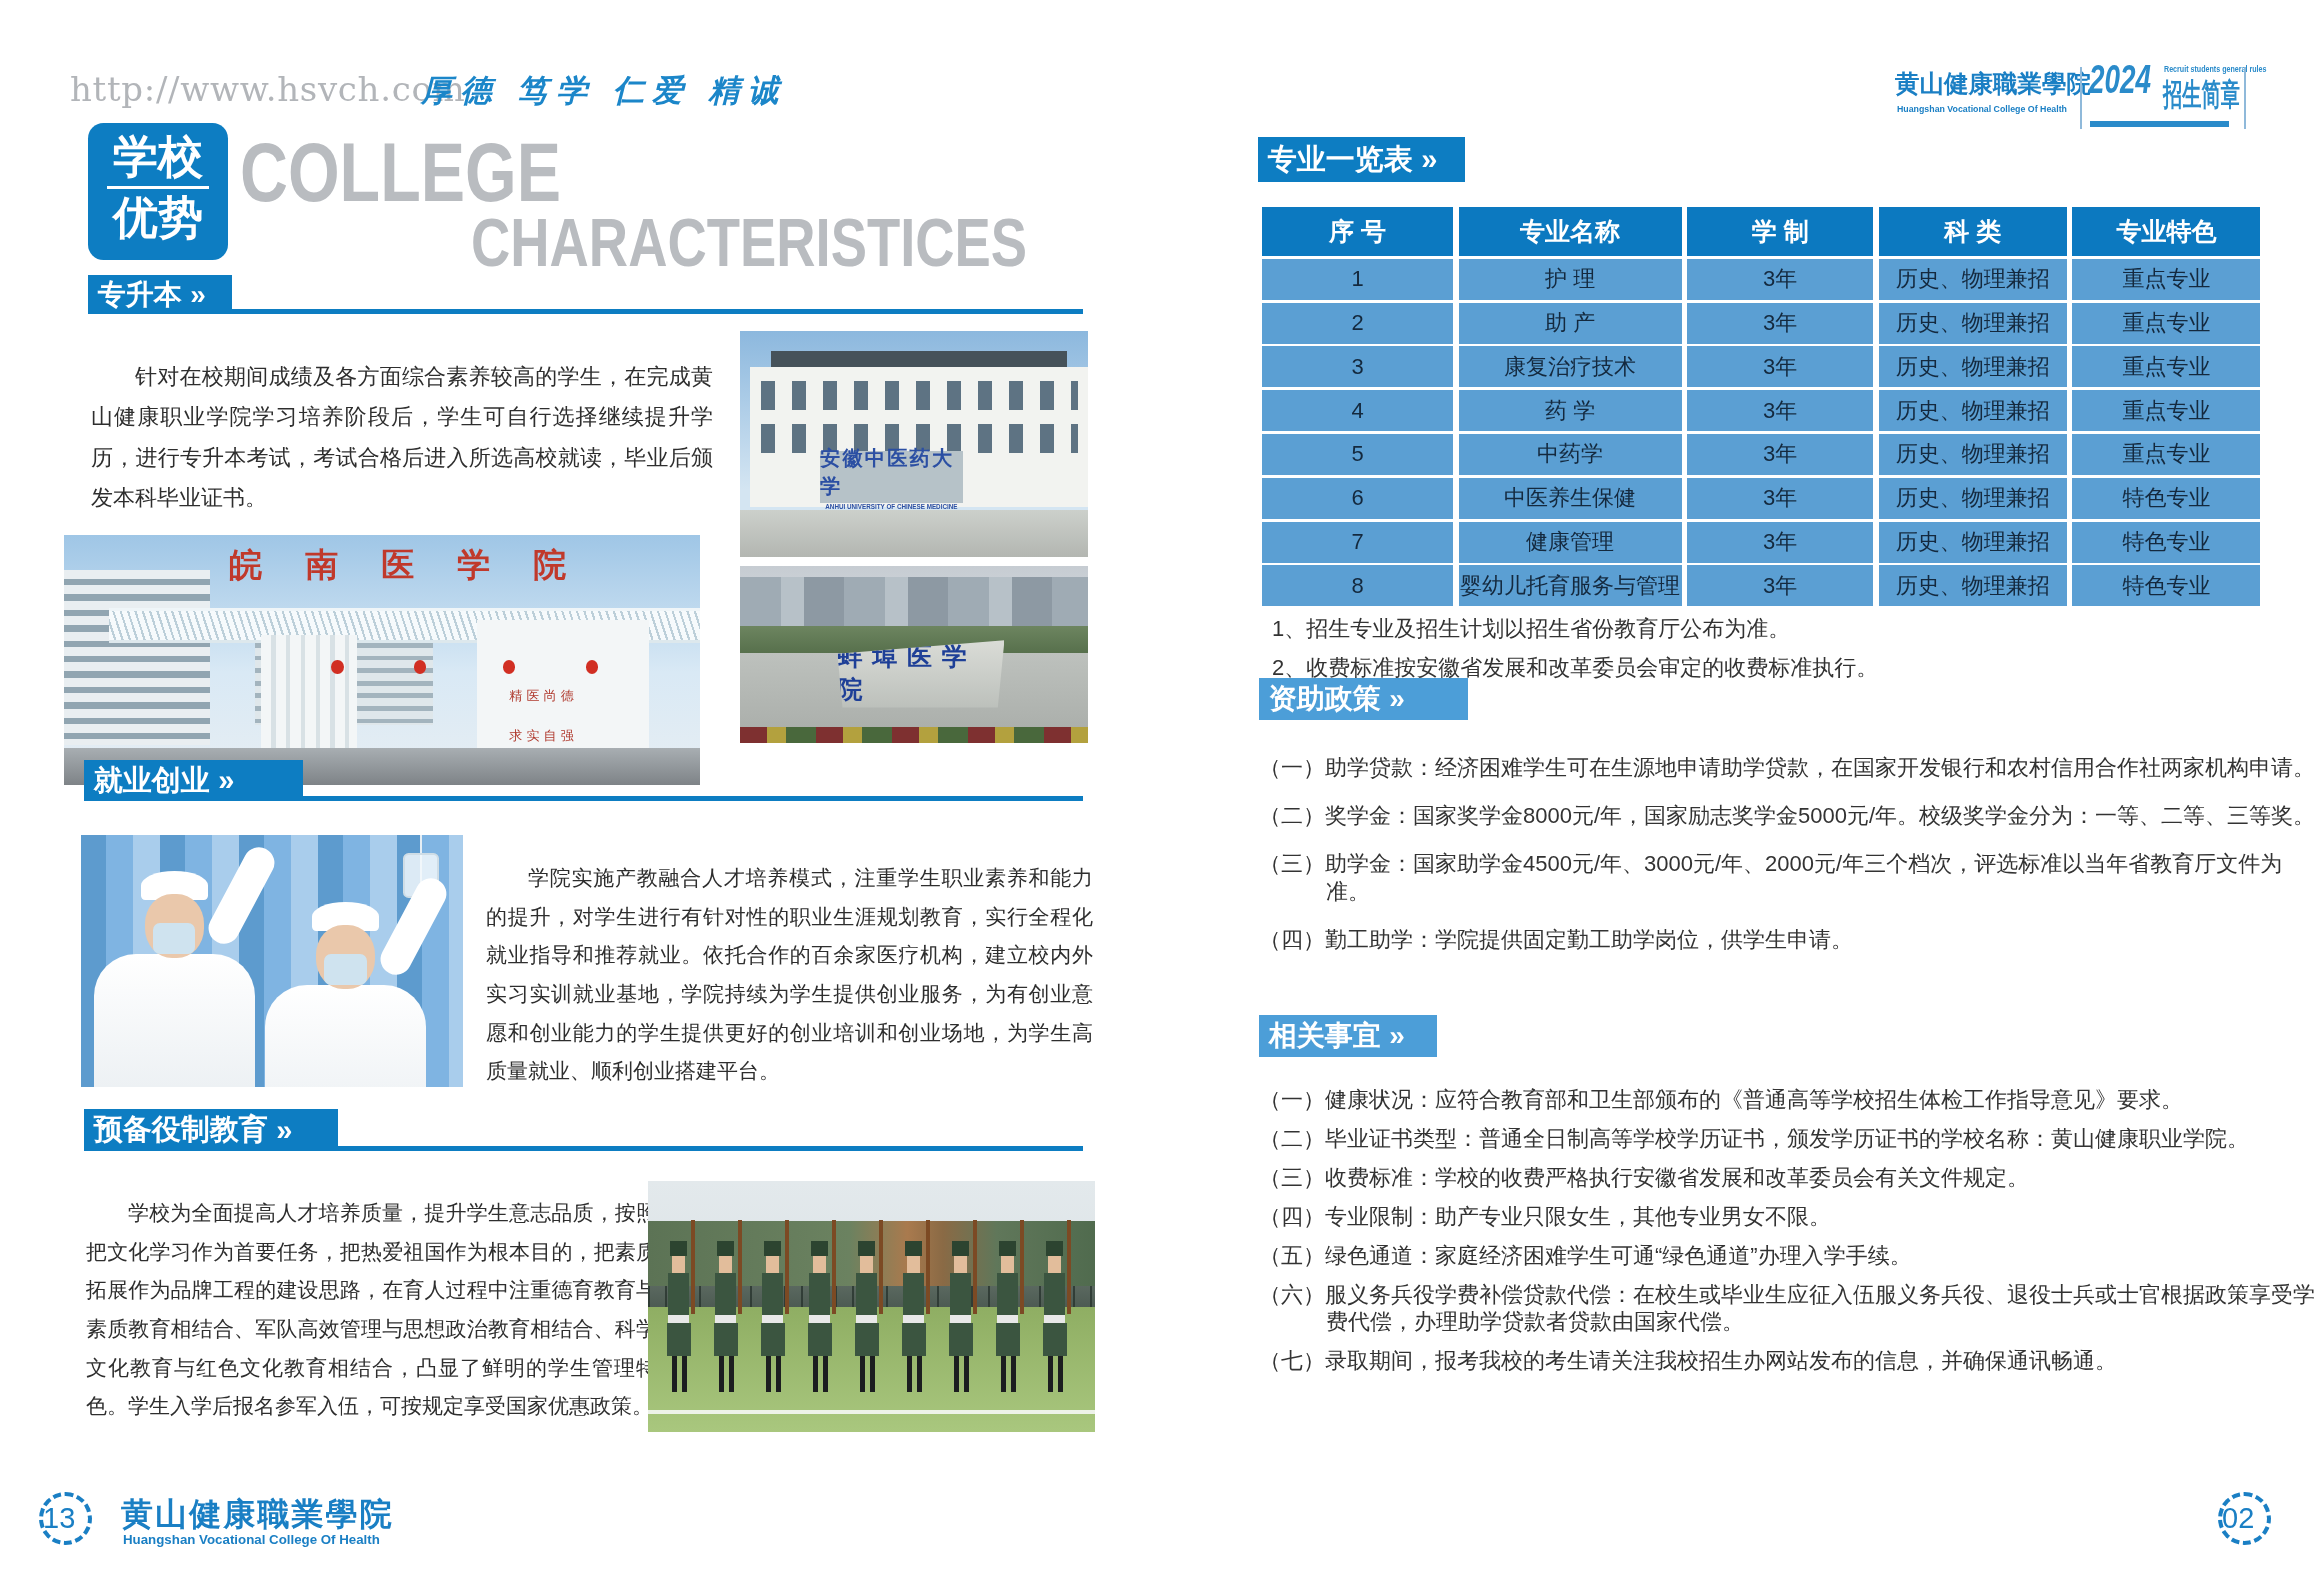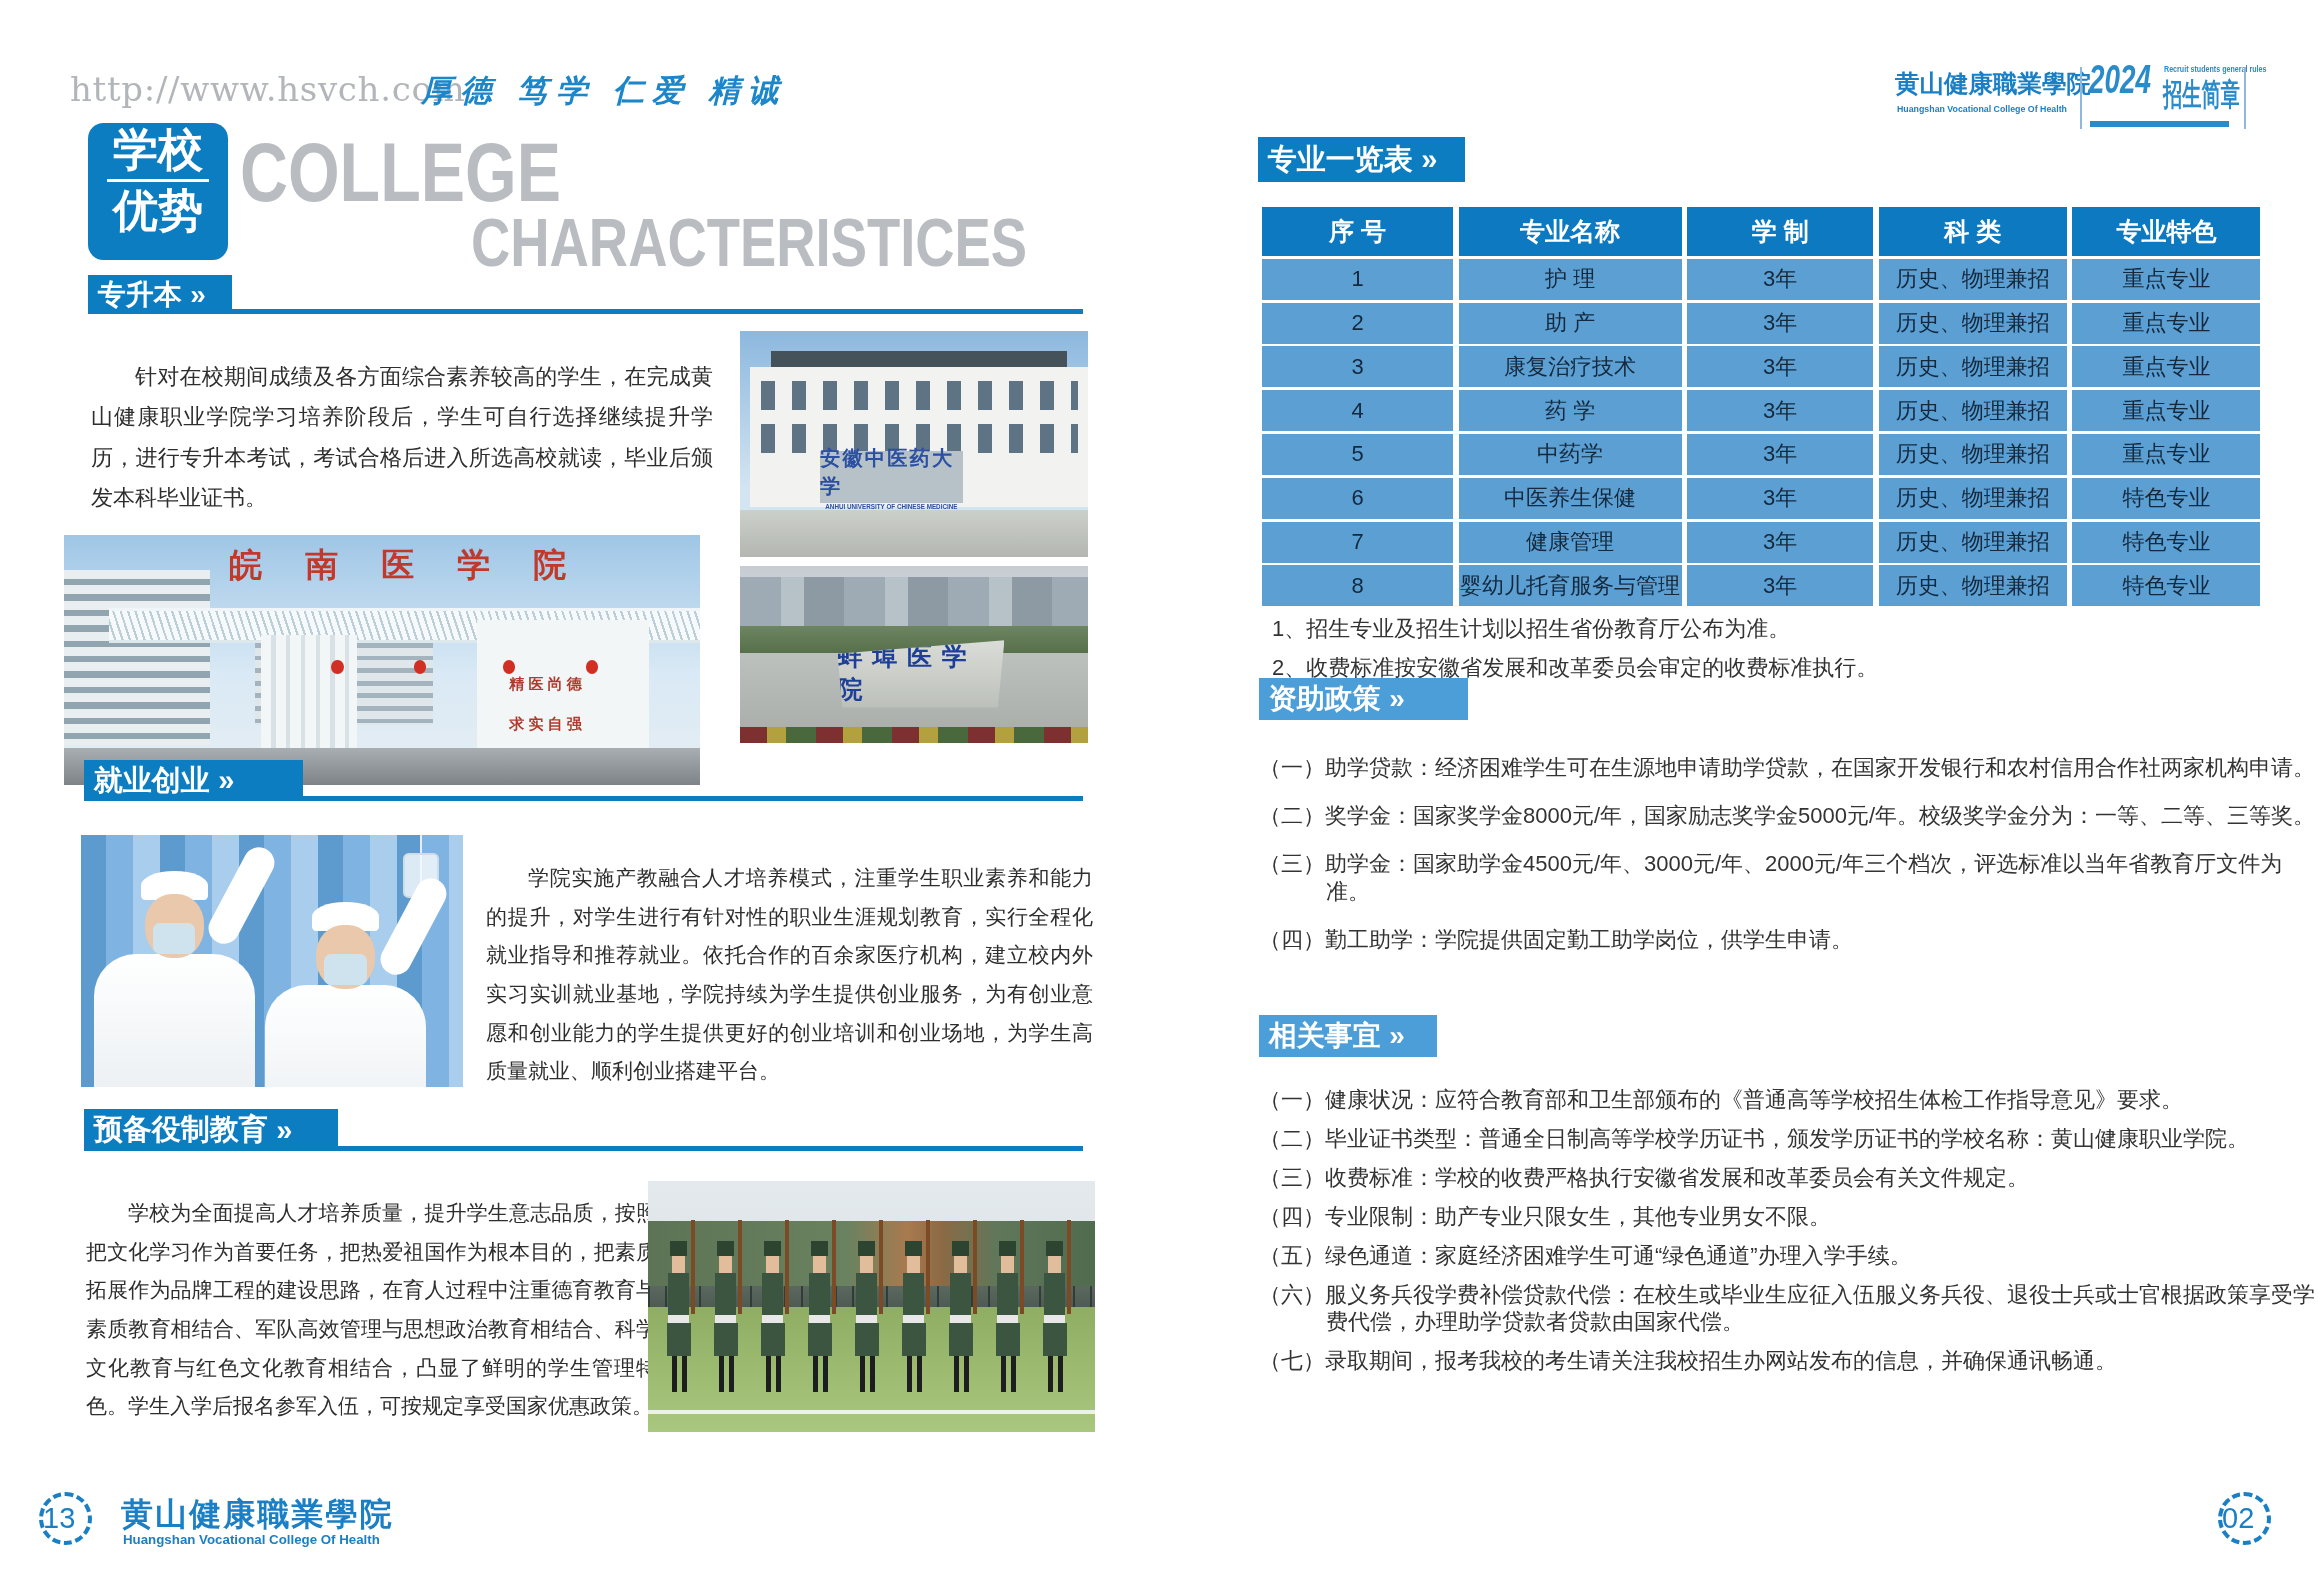--- a/index.html
+++ b/index.html
@@ -7,21 +7,21 @@
   body { width:2319px; height:1574px; position:relative; overflow:hidden;
          font-family:"Liberation Sans",sans-serif; color:#2e2e2e; }
   .abs { position:absolute; }
 
   
   .url { left:70px; top:69px; font-family:"DejaVu Serif",serif; font-size:34px; color:#b2b5b9; letter-spacing:0.7px; }
   .motto { left:421px; top:70px; font-size:31px; font-weight:bold; font-style:italic; color:#1b86c9; letter-spacing:8.4px; white-space:nowrap; }
 
   .adv-badge { left:88px; top:123px; width:140px; height:137px; background:#0d7dc2; border-radius:15.4px; color:#fff; text-align:center; }
   .adv-badge .l1,.adv-badge .l2 { font-size:45px; font-weight:bold; line-height:1.2; }
-  .adv-badge .l1 { }
+  .adv-badge .l1 { margin-top:7px; }
   .adv-badge .div { width:102px; height:2.8px; background:#fff; margin:2.1px auto; }
 
   .college1 { left:240px; top:125px; font-size:83px; font-weight:bold; color:#b9bcc0; transform:scaleX(.8); transform-origin:left top; white-space:nowrap; }
   .college2 { left:471px; top:203px; font-size:68px; font-weight:bold; color:#b9bcc0; transform:scaleX(.8); transform-origin:left top; white-space:nowrap; }
 
   
   .sec-head { background:#0d7dc2; color:#fff; display:flex; align-items:center; padding:0 9.8px; gap:8.4px; font-weight:bold; white-space:nowrap; }
   .sec-head.light { background:#4c9ed8; }
   .sh-chevron { font-weight:bold; }
   .sec-rule { background:#0d7dc2; }
@@ -64,21 +64,21 @@
   .photo-bengbu .flowers { left:0; right:0; bottom:0; height:9%; background:repeating-linear-gradient(90deg,#7e3030 0 27px,#b3a13e 27px 46px,#49683c 46px 76px); }
 
   .photo-wannan { left:64px; top:535px; width:636px; height:250px; }
   .photo-wannan .sky { inset:0; background:linear-gradient(180deg,#9fc6e6,#d9e9f5 55%,#e7eef3); }
   .photo-wannan .bldg-l { left:0; top:14%; width:23%; height:70%; background:repeating-linear-gradient(180deg,#e9eef1 0 9px,#91a5b1 9px 15.4px); }
   .photo-wannan .bldg-m { left:30%; top:30%; width:28%; height:46%; background:repeating-linear-gradient(180deg,#dfe7eb 0 7.7px,#a3b4be 7.7px 12.6px); }
   .photo-wannan .truss { left:7%; right:0; top:29%; height:14%; background:repeating-linear-gradient(72deg,#f6fafc 0 4.9px,#bccfd9 4.9px 7px); border-top:3.5px solid #eff5f8; border-bottom:3.5px solid #dde8ed; }
   .photo-wannan .gate-l { left:31%; top:40%; width:15%; height:56%; background:repeating-linear-gradient(90deg,#f3f6f7 0 10.5px,#d8e1e5 10.5px 14.7px); }
   .photo-wannan .gate-r { left:65%; top:34%; width:27%; height:62%; background:#f3f6f7; }
   .photo-wannan .sign { left:26%; top:3%; font-family:"DejaVu Serif",serif; font-size:33px; font-weight:bold; color:#c0392b; letter-spacing:43px; white-space:nowrap; }
-  .photo-wannan .pillar-txt { left:70%; font-size:15px; font-weight:bold; color:#b03a2e; letter-spacing:4.2px; }
+  .photo-wannan .pillar-txt { left:70%; font-size:13px; font-weight:normal; color:#b03a2e; letter-spacing:4.2px;margin-top:12px; }
   .pt1 { top:56%; } .pt2 { top:72%; }
   .photo-wannan .lantern { width:12.6px; height:14px; background:#d12f23; border-radius:50%; top:50%; }
   .lan1{left:42%} .lan2{left:55%} .lan3{left:69%} .lan4{left:82%}
   .photo-wannan .road { left:0; right:0; bottom:0; height:15%; background:linear-gradient(180deg,#a8aeb2,#7e8387); }
 
   .photo-nurses { left:81px; top:835px; width:382px; height:252px; }
   .photo-nurses .curtain { inset:0; background:repeating-linear-gradient(90deg,#5d9bce 0 25px,#7fb4e2 25px 52px,#a9cdec 52px 79px); }
   .nurse { position:absolute; }
   .nurse .cap { width:67px; height:29px; background:#fff; border-radius:50% 50% 4.2px 4.2px; margin:0 auto; }
   .nurse .face { width:59px; height:64px; background:#eac8ab; border-radius:46%; margin:-5.6px auto 0; position:relative; }

